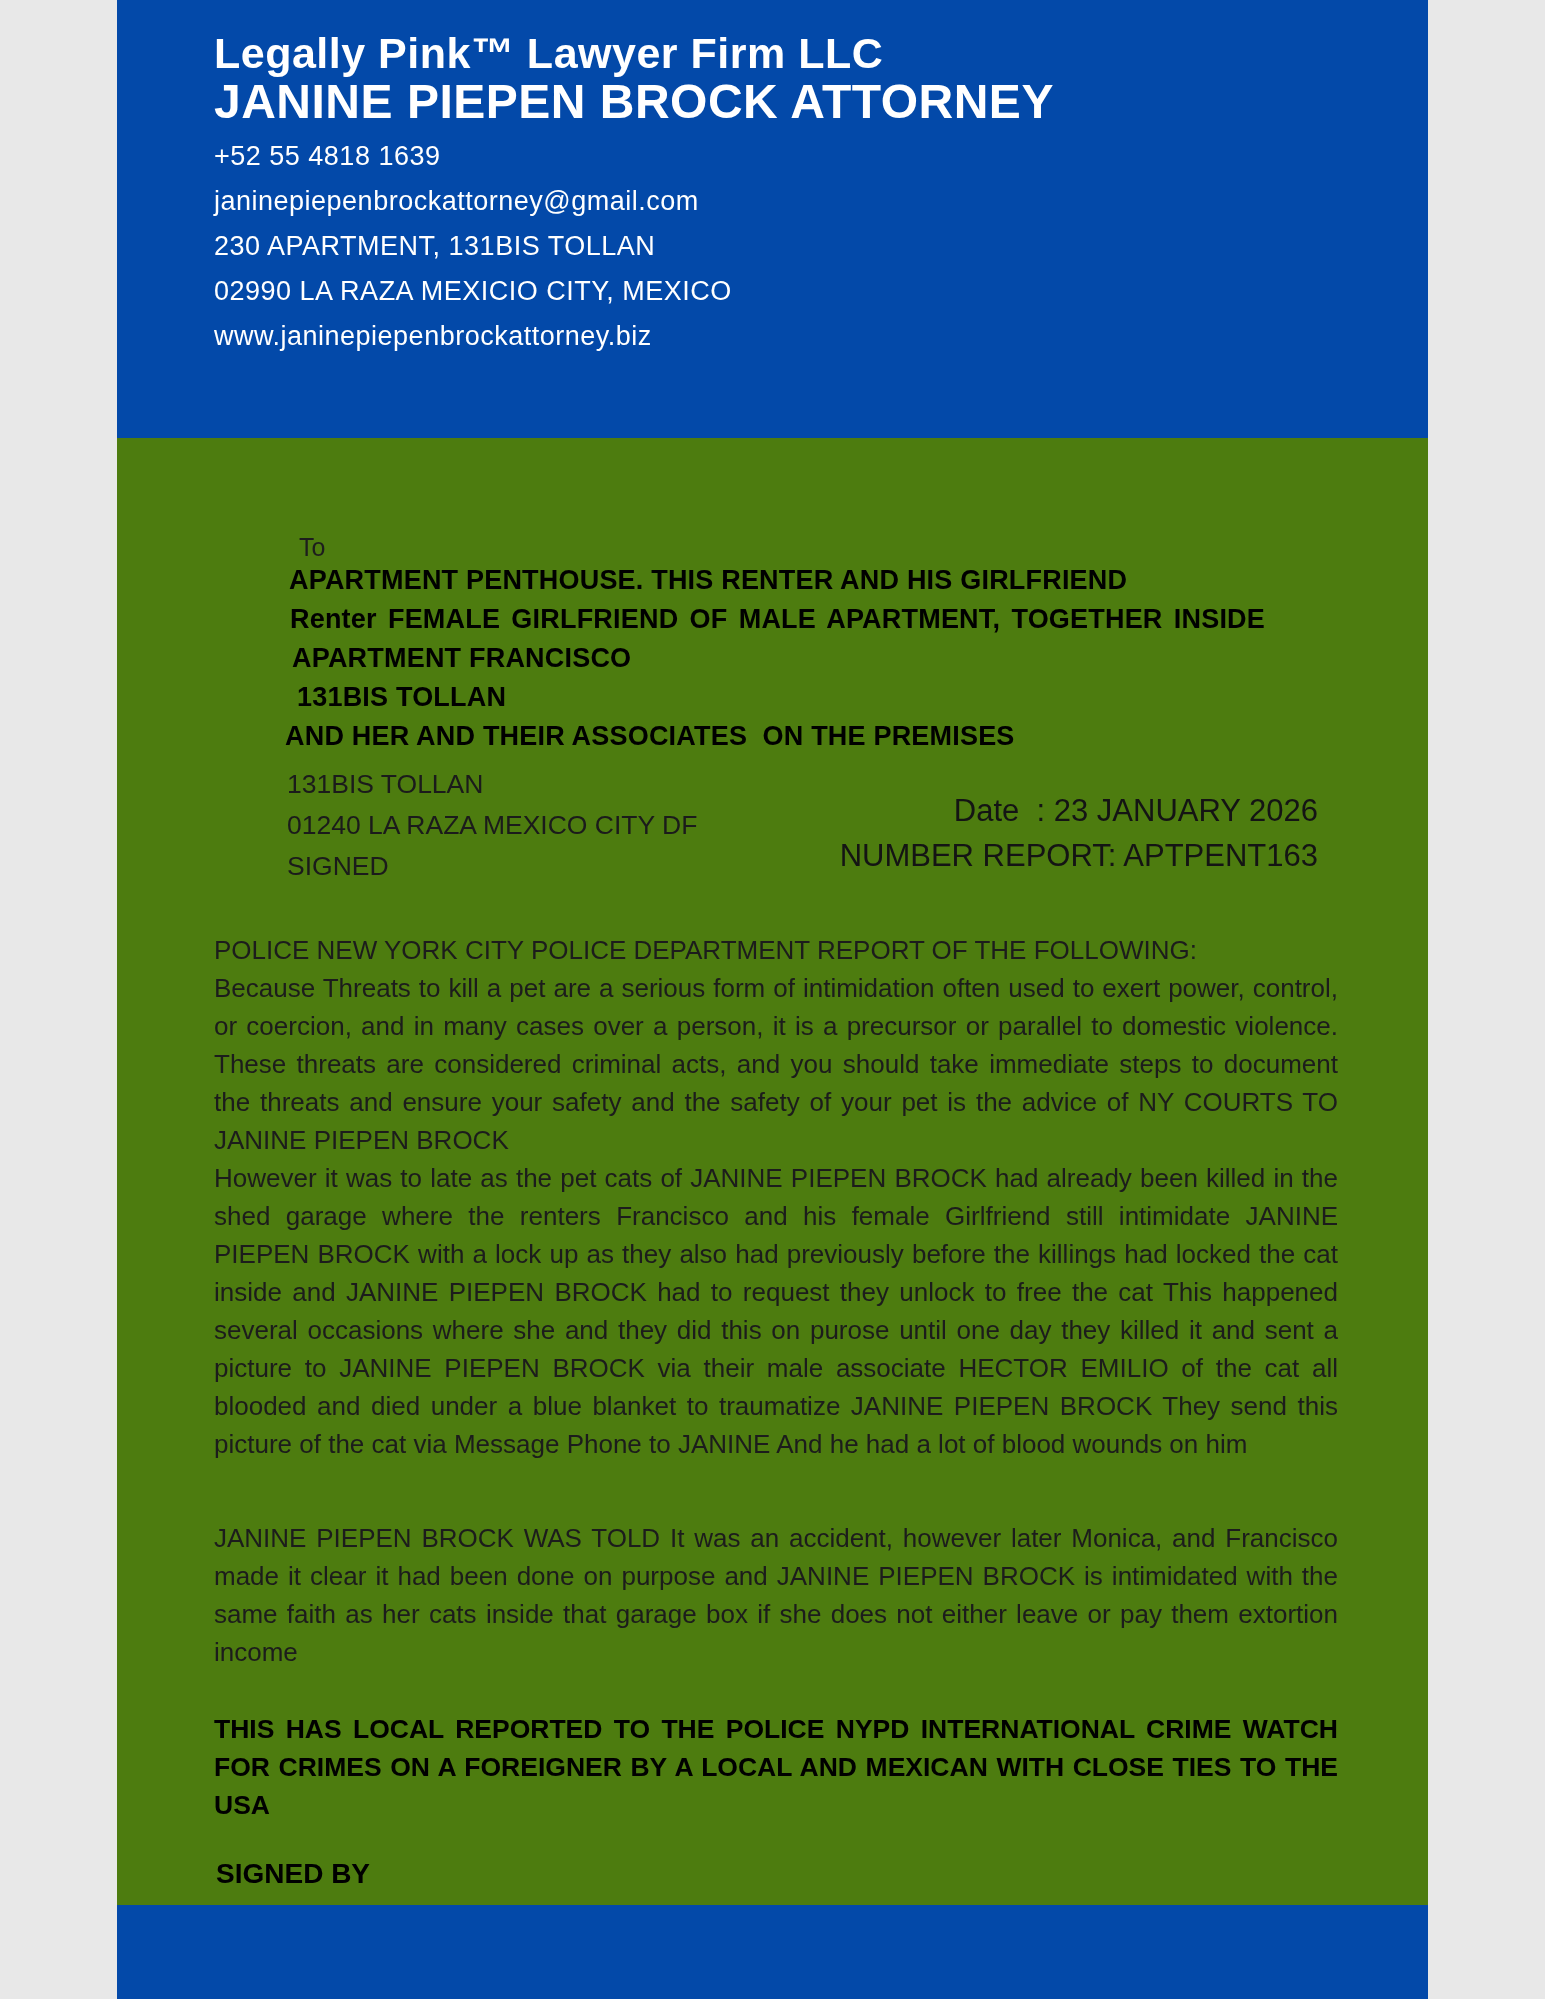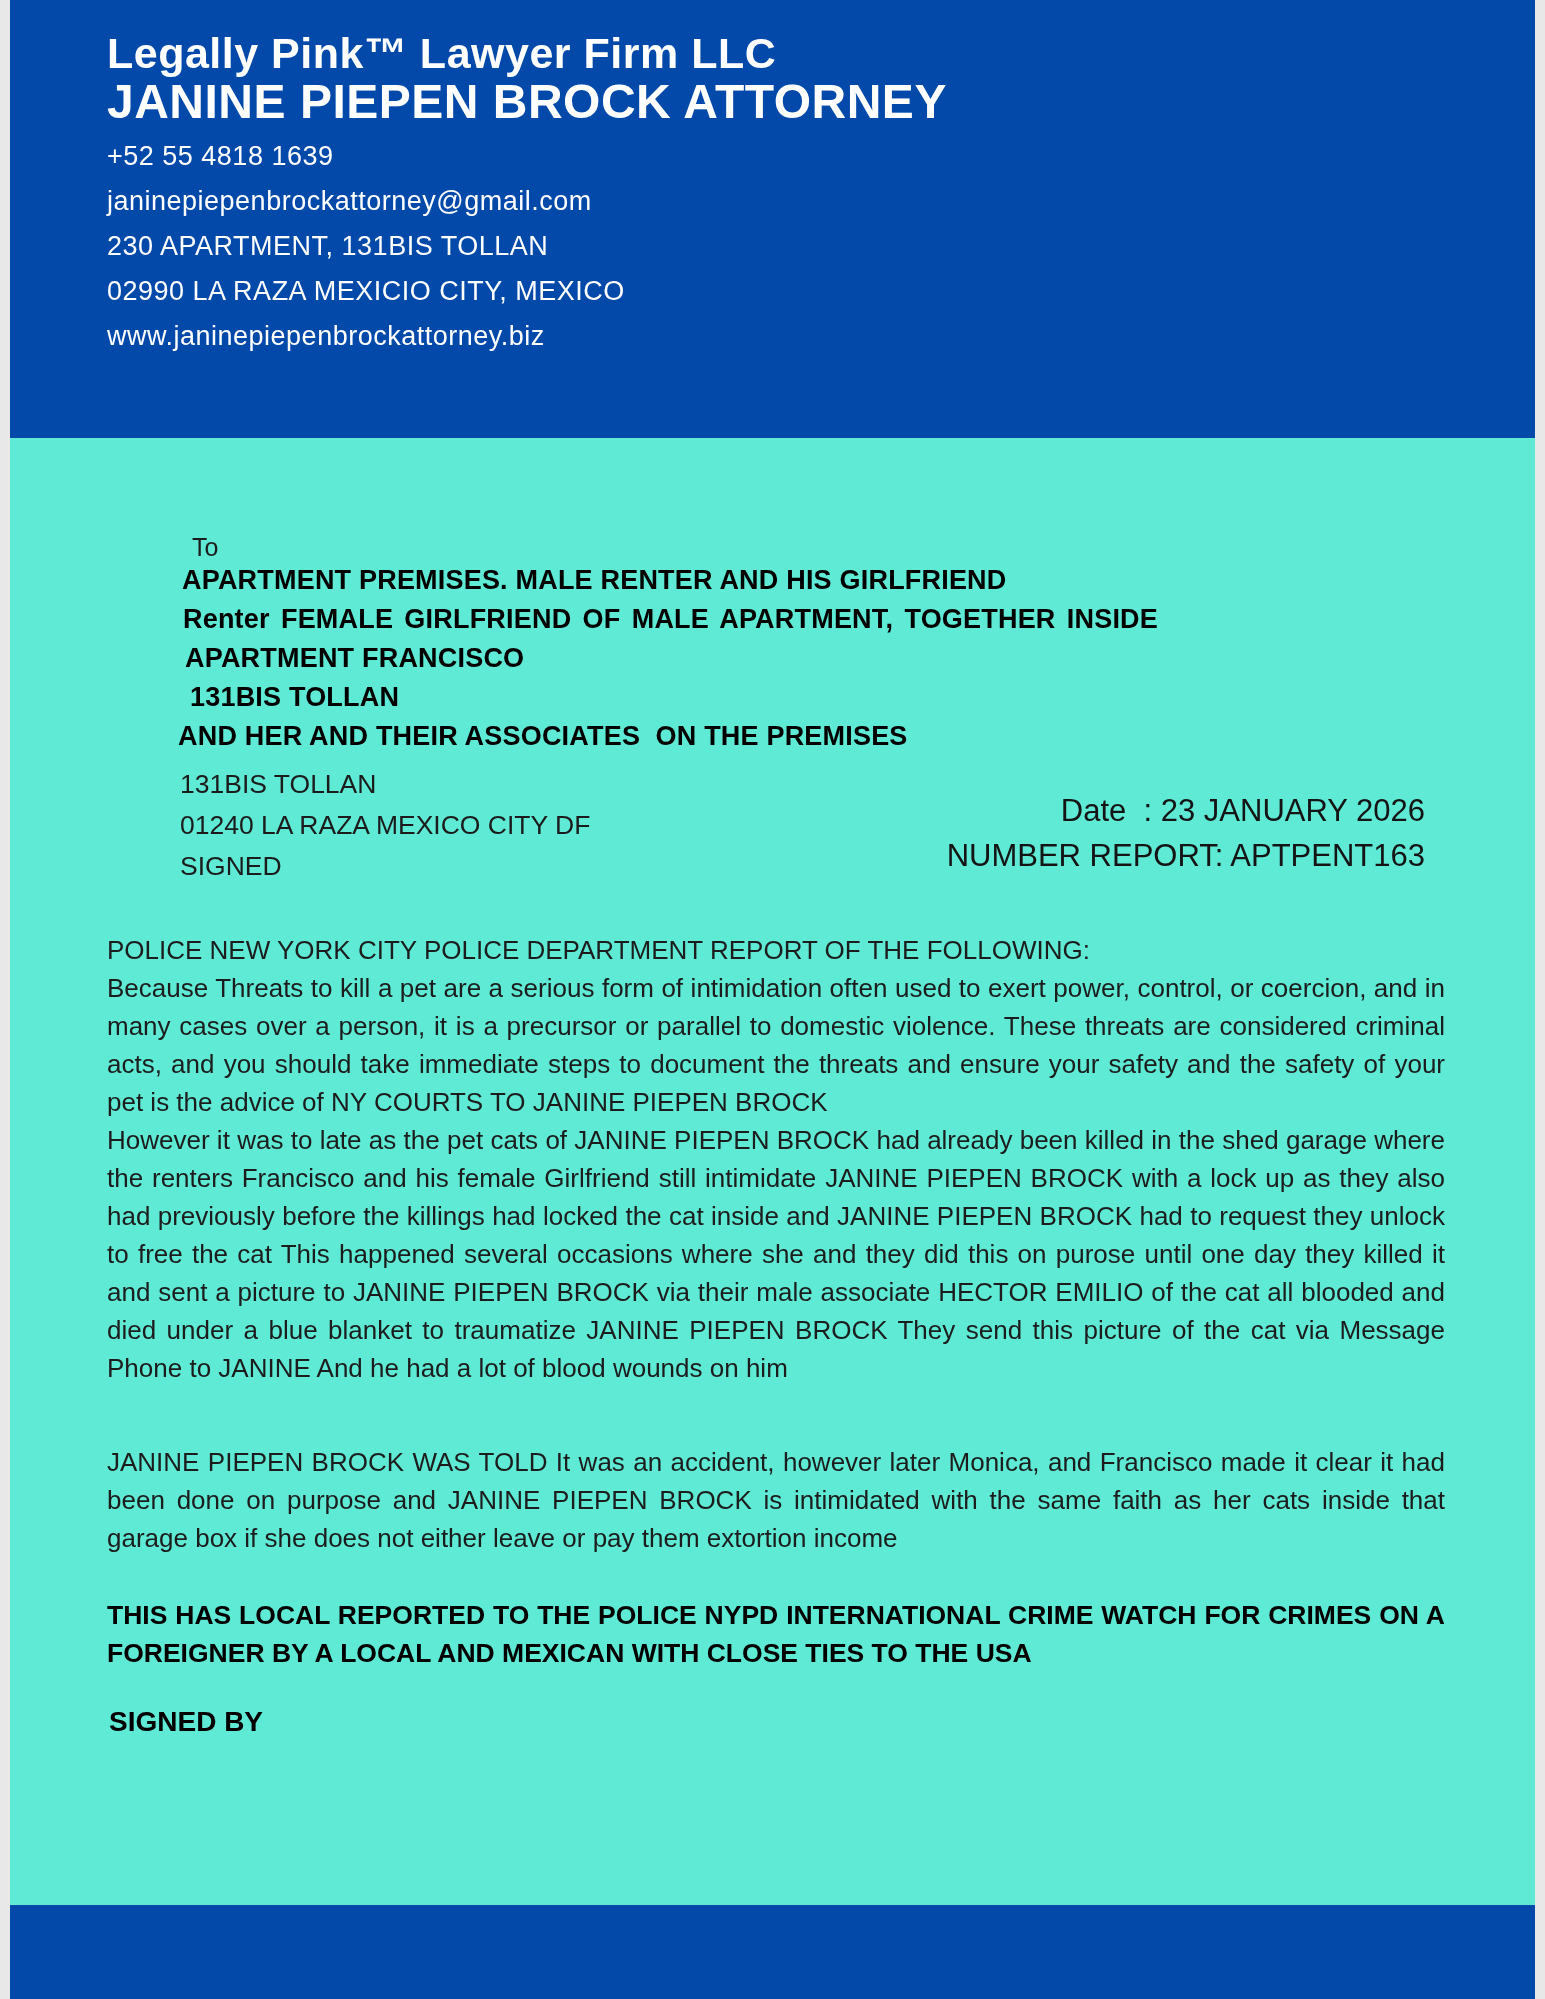--- a/index.html
+++ b/index.html
@@ -1,22 +1,22 @@
 <!DOCTYPE html>
 <html style="--brand-blue: #0349A9;"><head>
 <meta charset="utf-8">
 <style>
   * { margin: 0; padding: 0; box-sizing: border-box; }
   html, body { background: #e8e8e8; }
   .page {
     position: relative;
-    width: 1525px;
+    width: 1311px;
     height: 1999px;
     margin: 0 auto;
-    background: #5eead4;
+    background: #4d7c0f;
     overflow: hidden;
     font-family: "Liberation Sans", sans-serif;
     color: #1c1c1c;
   }
 
   
   .letterhead {
     background: var(--brand-blue, #0349A9);
     height: 438px;
     color: #ffffff;
@@ -78,21 +78,21 @@
       <div class="contact-line">+52 55 4818 1639</div>
       <div class="contact-line">janinepiepenbrockattorney@gmail.com</div>
       <div class="contact-line">230 APARTMENT, 131BIS TOLLAN</div>
       <div class="contact-line">02990 LA RAZA MEXICIO CITY, MEXICO</div>
       <div class="contact-line">www.janinepiepenbrockattorney.biz</div>
     </div>
   </header>
 
   <section class="to-block">
     <div class="to-label">To</div>
-    <div class="to-line l1">APARTMENT PREMISES. MALE RENTER AND HIS GIRLFRIEND</div>
+    <div class="to-line l1">APARTMENT PENTHOUSE. THIS RENTER AND HIS GIRLFRIEND</div>
     <div class="to-line l2">Renter FEMALE GIRLFRIEND OF MALE APARTMENT, TOGETHER INSIDE</div>
     <div class="to-line l3">APARTMENT FRANCISCO</div>
     <div class="to-line l4">131BIS TOLLAN</div>
     <div class="to-line l5">AND HER AND THEIR ASSOCIATES  ON THE PREMISES</div>
   </section>
 
   <section class="addr-date-row">
     <div class="addr">
       <div class="addr-line">131BIS TOLLAN</div>
       <div class="addr-line">01240 LA RAZA MEXICO CITY DF</div>

